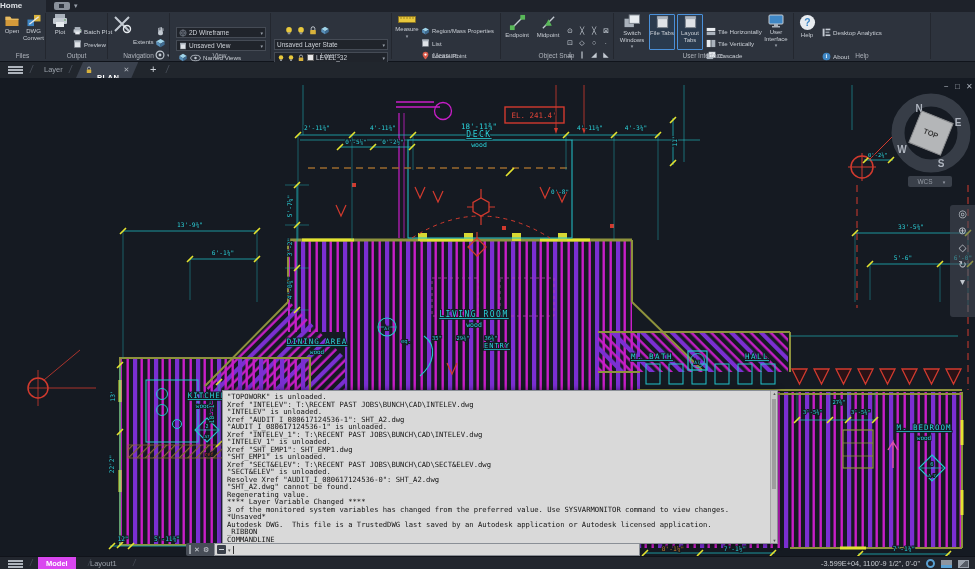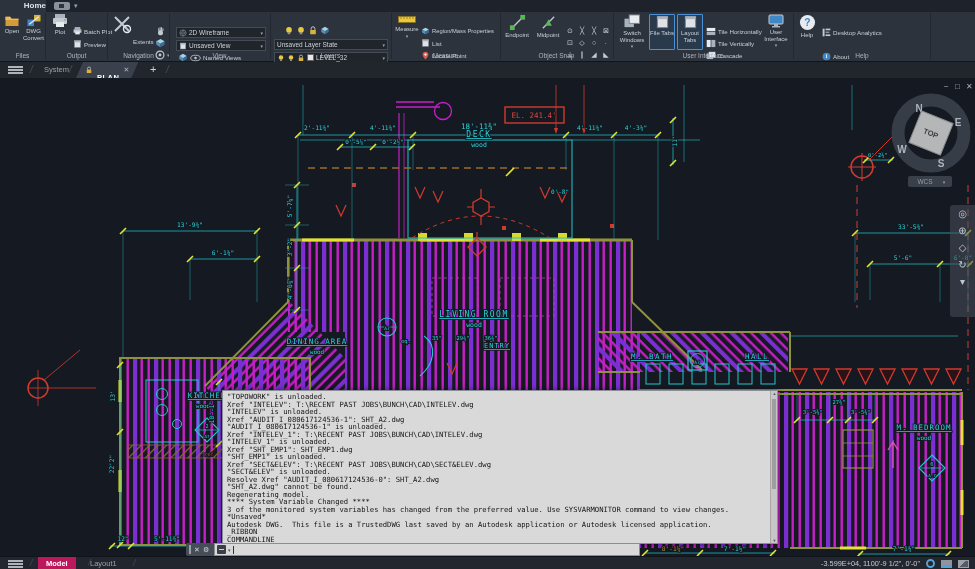--- a/index.html
+++ b/index.html
@@ -2,21 +2,21 @@
 <html><head>
 <meta charset="utf-8">
 <style>
   html,body{margin:0;padding:0;background:#0d1015;}
   #app{position:relative;width:975px;height:569px;overflow:hidden;background:#161b23;
        font-family:"Liberation Sans",sans-serif;-webkit-font-smoothing:antialiased;}
   #app *{box-sizing:border-box;}
   
   .ribbon-tabs{position:absolute;left:0;top:0;width:975px;height:12px;background:#1e222a;}
   .rtab{position:absolute;left:0;top:0;width:46px;height:12px;background:#2d333d;color:#dde1e6;
-        font-size:8px;font-weight:bold;text-align:right;line-height:12px;}
+        font-size:8px;font-weight:bold;text-align:left;line-height:12px;}
   .rtab-pill{position:absolute;left:54px;top:2px;width:16px;height:8px;background:#8a919b;border-radius:2px;}
   .rtab-pill i{position:absolute;left:5px;top:2px;width:5px;height:4px;background:#2d333d;}
   .rtab-caret{position:absolute;left:74px;top:0;color:#9aa1ab;font-size:7px;line-height:12px;}
   .ribbon{position:absolute;left:0;top:12px;width:975px;height:50px;background:#2d333d;border-bottom:1px solid #10141b;}
   .vsep{position:absolute;top:1px;width:1px;height:46px;background:#3c434e;border-left:1px solid #23272f;}
   .plabel{position:absolute;bottom:0;height:10px;font-size:6.5px;color:#aeb3bb;text-align:center;line-height:10px;}
   .bb{position:absolute;top:2px;height:36px;display:flex;flex-direction:column;align-items:center;
       color:#c9ced5;font-size:6px;text-align:center;line-height:6.5px;cursor:default;}
   .bb .ic{flex:0 0 auto;margin-bottom:1px;}
   .sb{position:absolute;display:flex;align-items:center;gap:2px;color:#c9ced5;font-size:6.2px;white-space:nowrap;}
@@ -60,21 +60,21 @@
   .cmdgrip span{color:#d0d4da;font-size:7px;line-height:13px;}
   .cmdinput{position:absolute;left:214px;top:543px;width:426px;height:13px;background:#d9d9d9;
             border:1px solid #8a8f96;display:flex;align-items:center;gap:2px;padding:0 2px;}
   .cmdico{width:9px;height:9px;background:#3a404a;border-radius:1px;position:relative;}
   .cmdico::after{content:"";position:absolute;left:2px;top:4px;width:5px;height:1px;background:#cfd4da;}
   .cmdinput .car2{color:#555;font-size:5px;}
   .caret{width:1px;height:8px;background:#333;}
   
   .statusbar{position:absolute;left:0;top:556px;width:975px;height:13px;background:#22262e;border-top:1px solid #10131a;}
   .mtab{position:absolute;top:0;height:13px;line-height:13px;font-size:7.5px;}
-  .mtab.active{background:#be185d;color:#fff;font-weight:bold;padding:0 8px;}
+  .mtab.active{background:#d946ef;color:#fff;font-weight:bold;padding:0 8px;}
   .mtab.idle{color:#9ba1aa;padding:0 6px;}
   .sslash{position:absolute;top:0;line-height:13px;color:#454c57;font-size:9px;font-style:italic;}
   .statright{position:absolute;right:6px;top:0;height:13px;display:flex;align-items:center;gap:6px;}
   .coords{color:#c6cad0;font-size:7.3px;white-space:nowrap;}
   .sic1{width:9px;height:9px;border-radius:50%;border:2px solid #58a0d2;}
   .sic2{width:11px;height:8px;background:#8e959f;position:relative;}
   .sic2::after{content:"";position:absolute;left:0;bottom:0;width:11px;height:3px;background:#58a0d2;}
   .sic3{width:11px;height:8px;border:1px solid #9aa1ab;background:linear-gradient(135deg,#9aa1ab 0 45%,#565c66 45% 100%);}
 </style>
 </head>
@@ -451,21 +451,21 @@
     <div class="vsep" style="left:613px"></div>
       <div class="vsep" style="left:793px"></div>
     <div class="vsep" style="left:930px"></div>
   </div>
 
   <div class="filebar">
     <div class="burger">
         <i></i>
       </div>
     <span class="fslash" style="left:30px">/</span>
-    <div class="ftab-start">System</div>
+    <div class="ftab-start">Layer</div>
     <span class="fslash" style="left:69px">/</span>
     <div class="ftab-plan">
       <svg width="8" height="8">
           <use href="#s-lock"></use>
         </svg>
       <b>PLAN</b>
       <span class="x">✕</span>
     </div>
     <div class="newtab">+</div>
     <span class="fslash" style="left:166px">/</span>
@@ -682,22 +682,22 @@
         <div class="cline">Xref "AUDIT_I_080617124536-1": SHT_A2.dwg</div>
         <div class="cline">"AUDIT_I_080617124536-1" is unloaded.</div>
         <div class="cline">Xref "INTELEV_1": T:\RECENT PAST JOBS\BUNCH\CAD\INTELEV.dwg</div>
         <div class="cline">"INTELEV_1" is unloaded.</div>
         <div class="cline">Xref "SHT_EMP1": SHT_EMP1.dwg</div>
         <div class="cline">"SHT_EMP1" is unloaded.</div>
         <div class="cline">Xref "SECT&amp;ELEV": T:\RECENT PAST JOBS\BUNCH\CAD\SECT&amp;ELEV.dwg</div>
         <div class="cline">"SECT&amp;ELEV" is unloaded.</div>
         <div class="cline">Resolve Xref "AUDIT_I_080617124536-0": SHT_A2.dwg</div>
         <div class="cline">"SHT_A2.dwg" cannot be found.</div>
-        <div class="cline">Regenerating model.</div>
-        <div class="cline">**** System Variable Changed ****</div>
+        <div class="cline">Regenerating value.</div>
+        <div class="cline">**** Layer Variable Changed ****</div>
         <div class="cline">3 of the monitored system variables has changed from the preferred value. Use SYSVARMONITOR command to view changes.</div>
         <div class="cline">*Unsaved*</div>
         <div class="cline">Autodesk DWG.  This file is a TrustedDWG last saved by an Autodesk application or Autodesk licensed application.</div>
         <div class="cline">_RIBBON</div>
         <div class="cline">COMMANDLINE</div>
       </div>
     <div class="cmdsb">
       <span class="ar" style="top:0">▲</span>
       <div class="thumb"></div>
       <span class="ar" style="bottom:0">▼</span>

